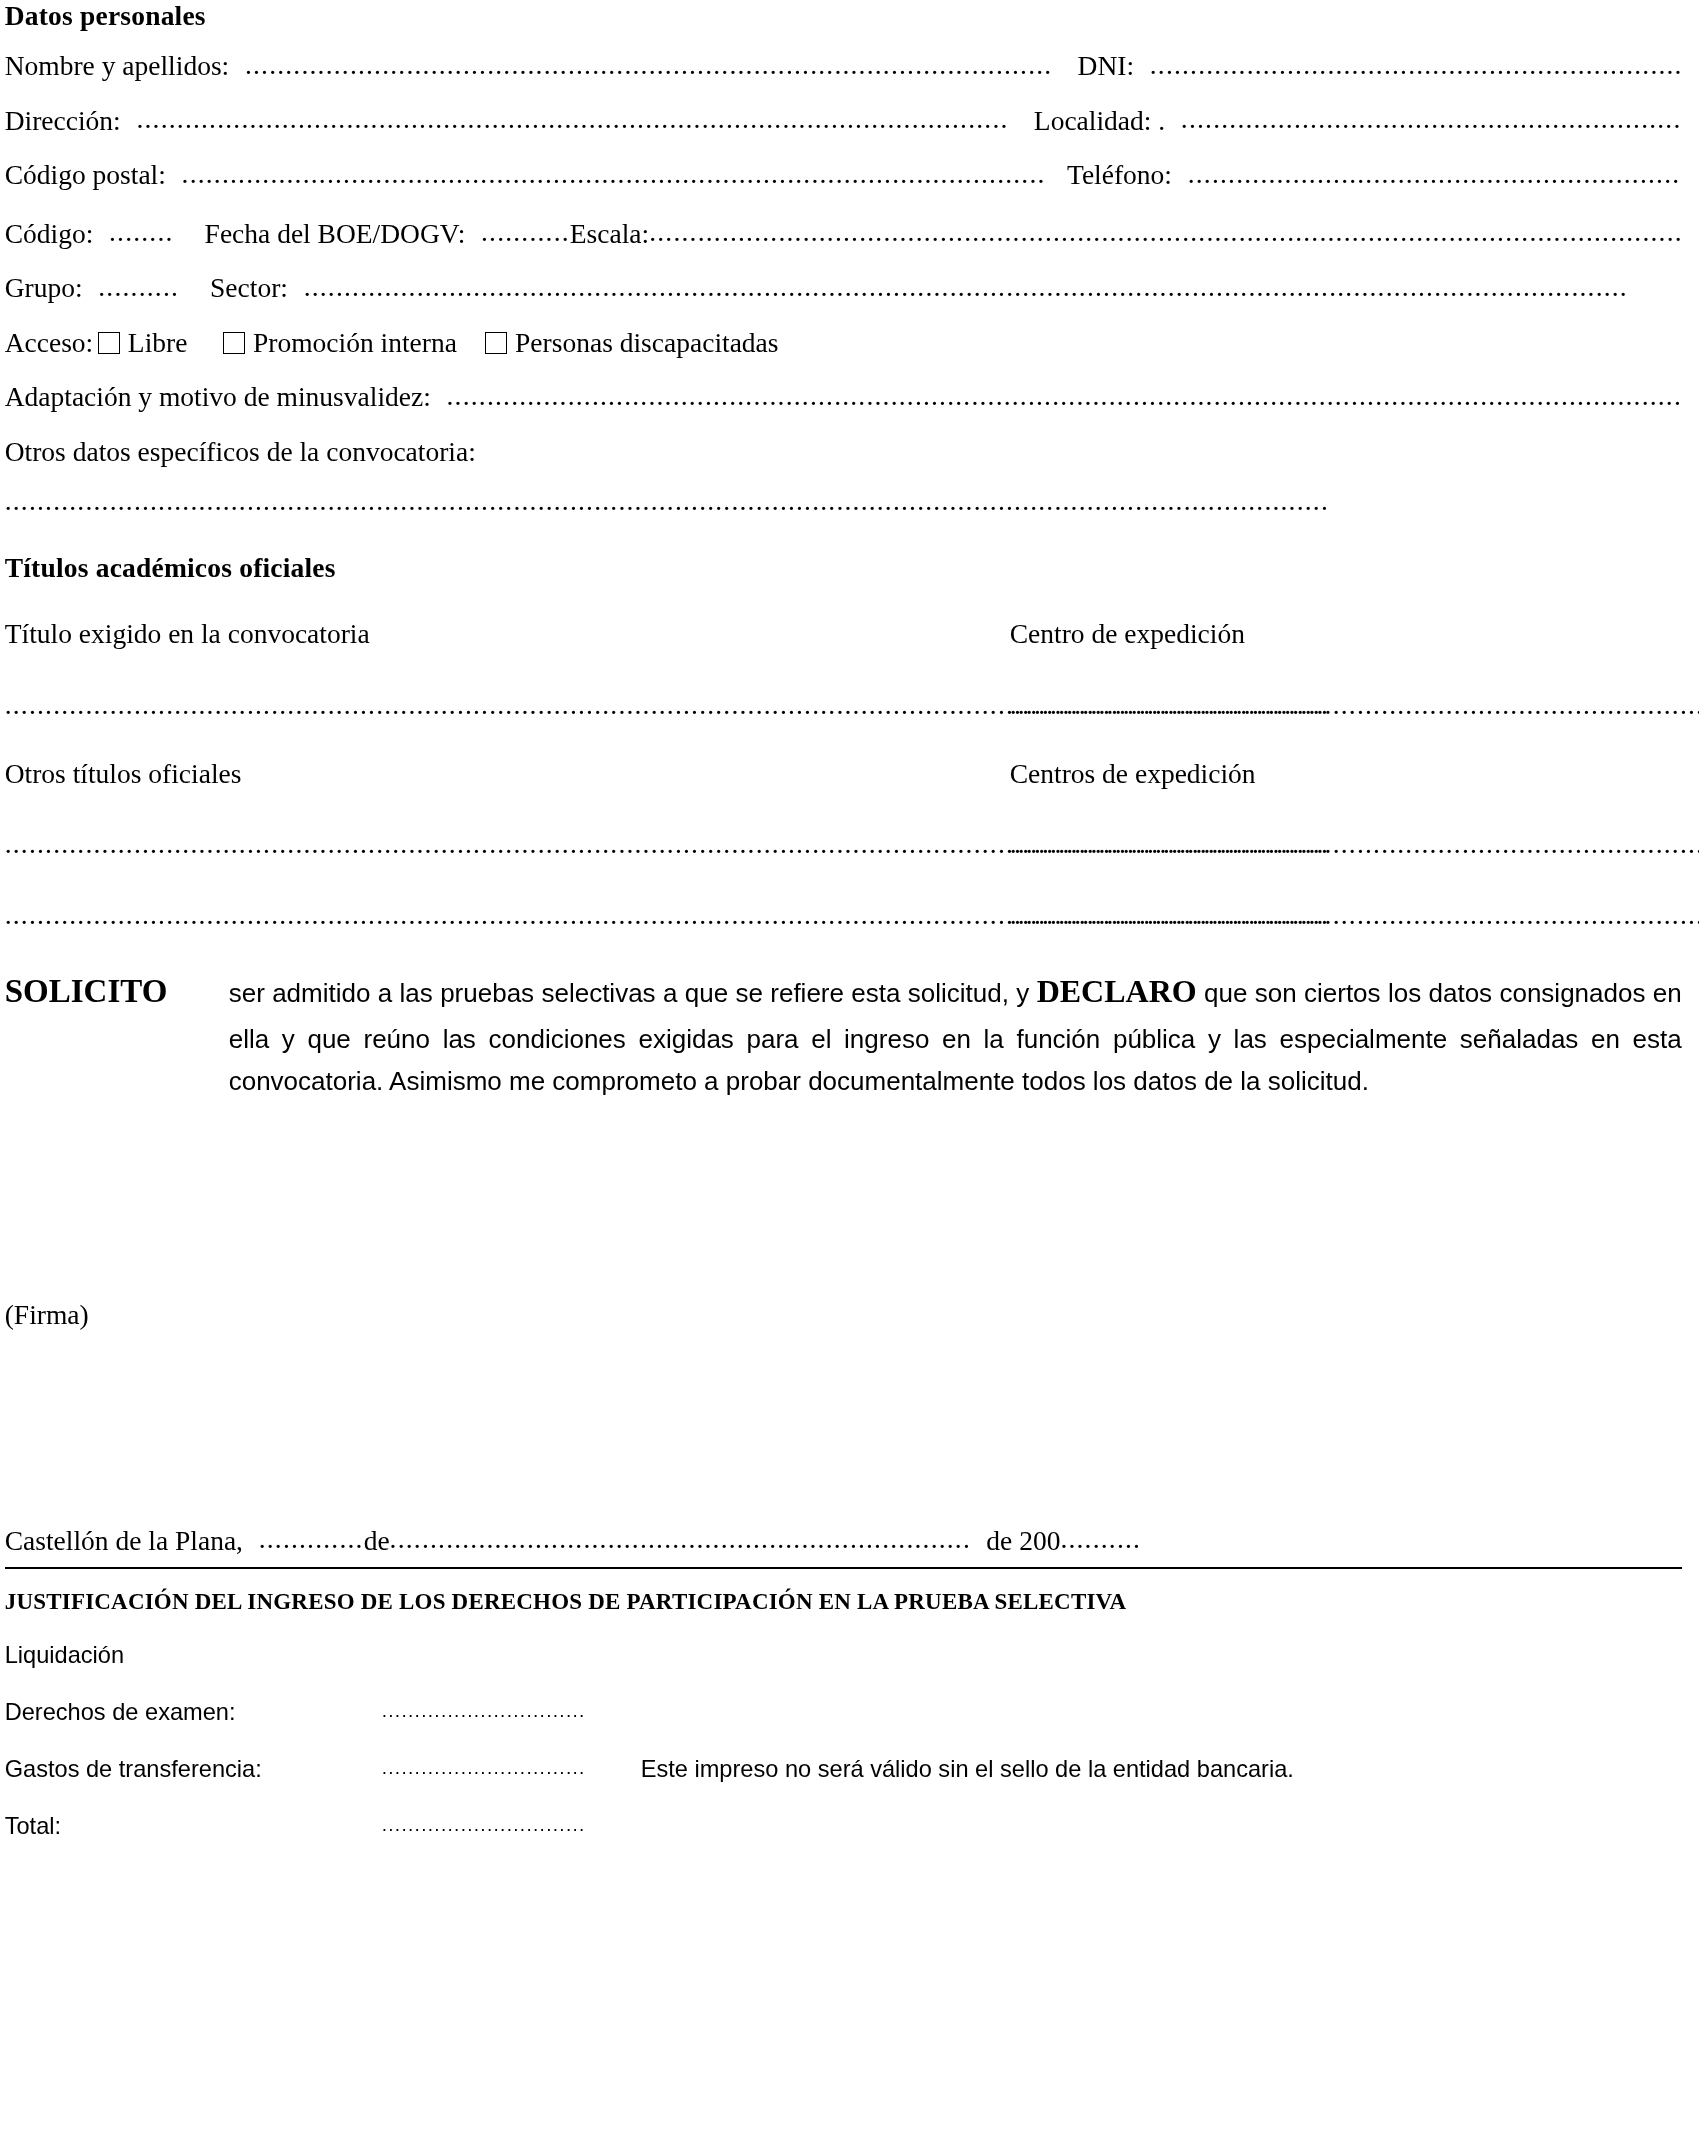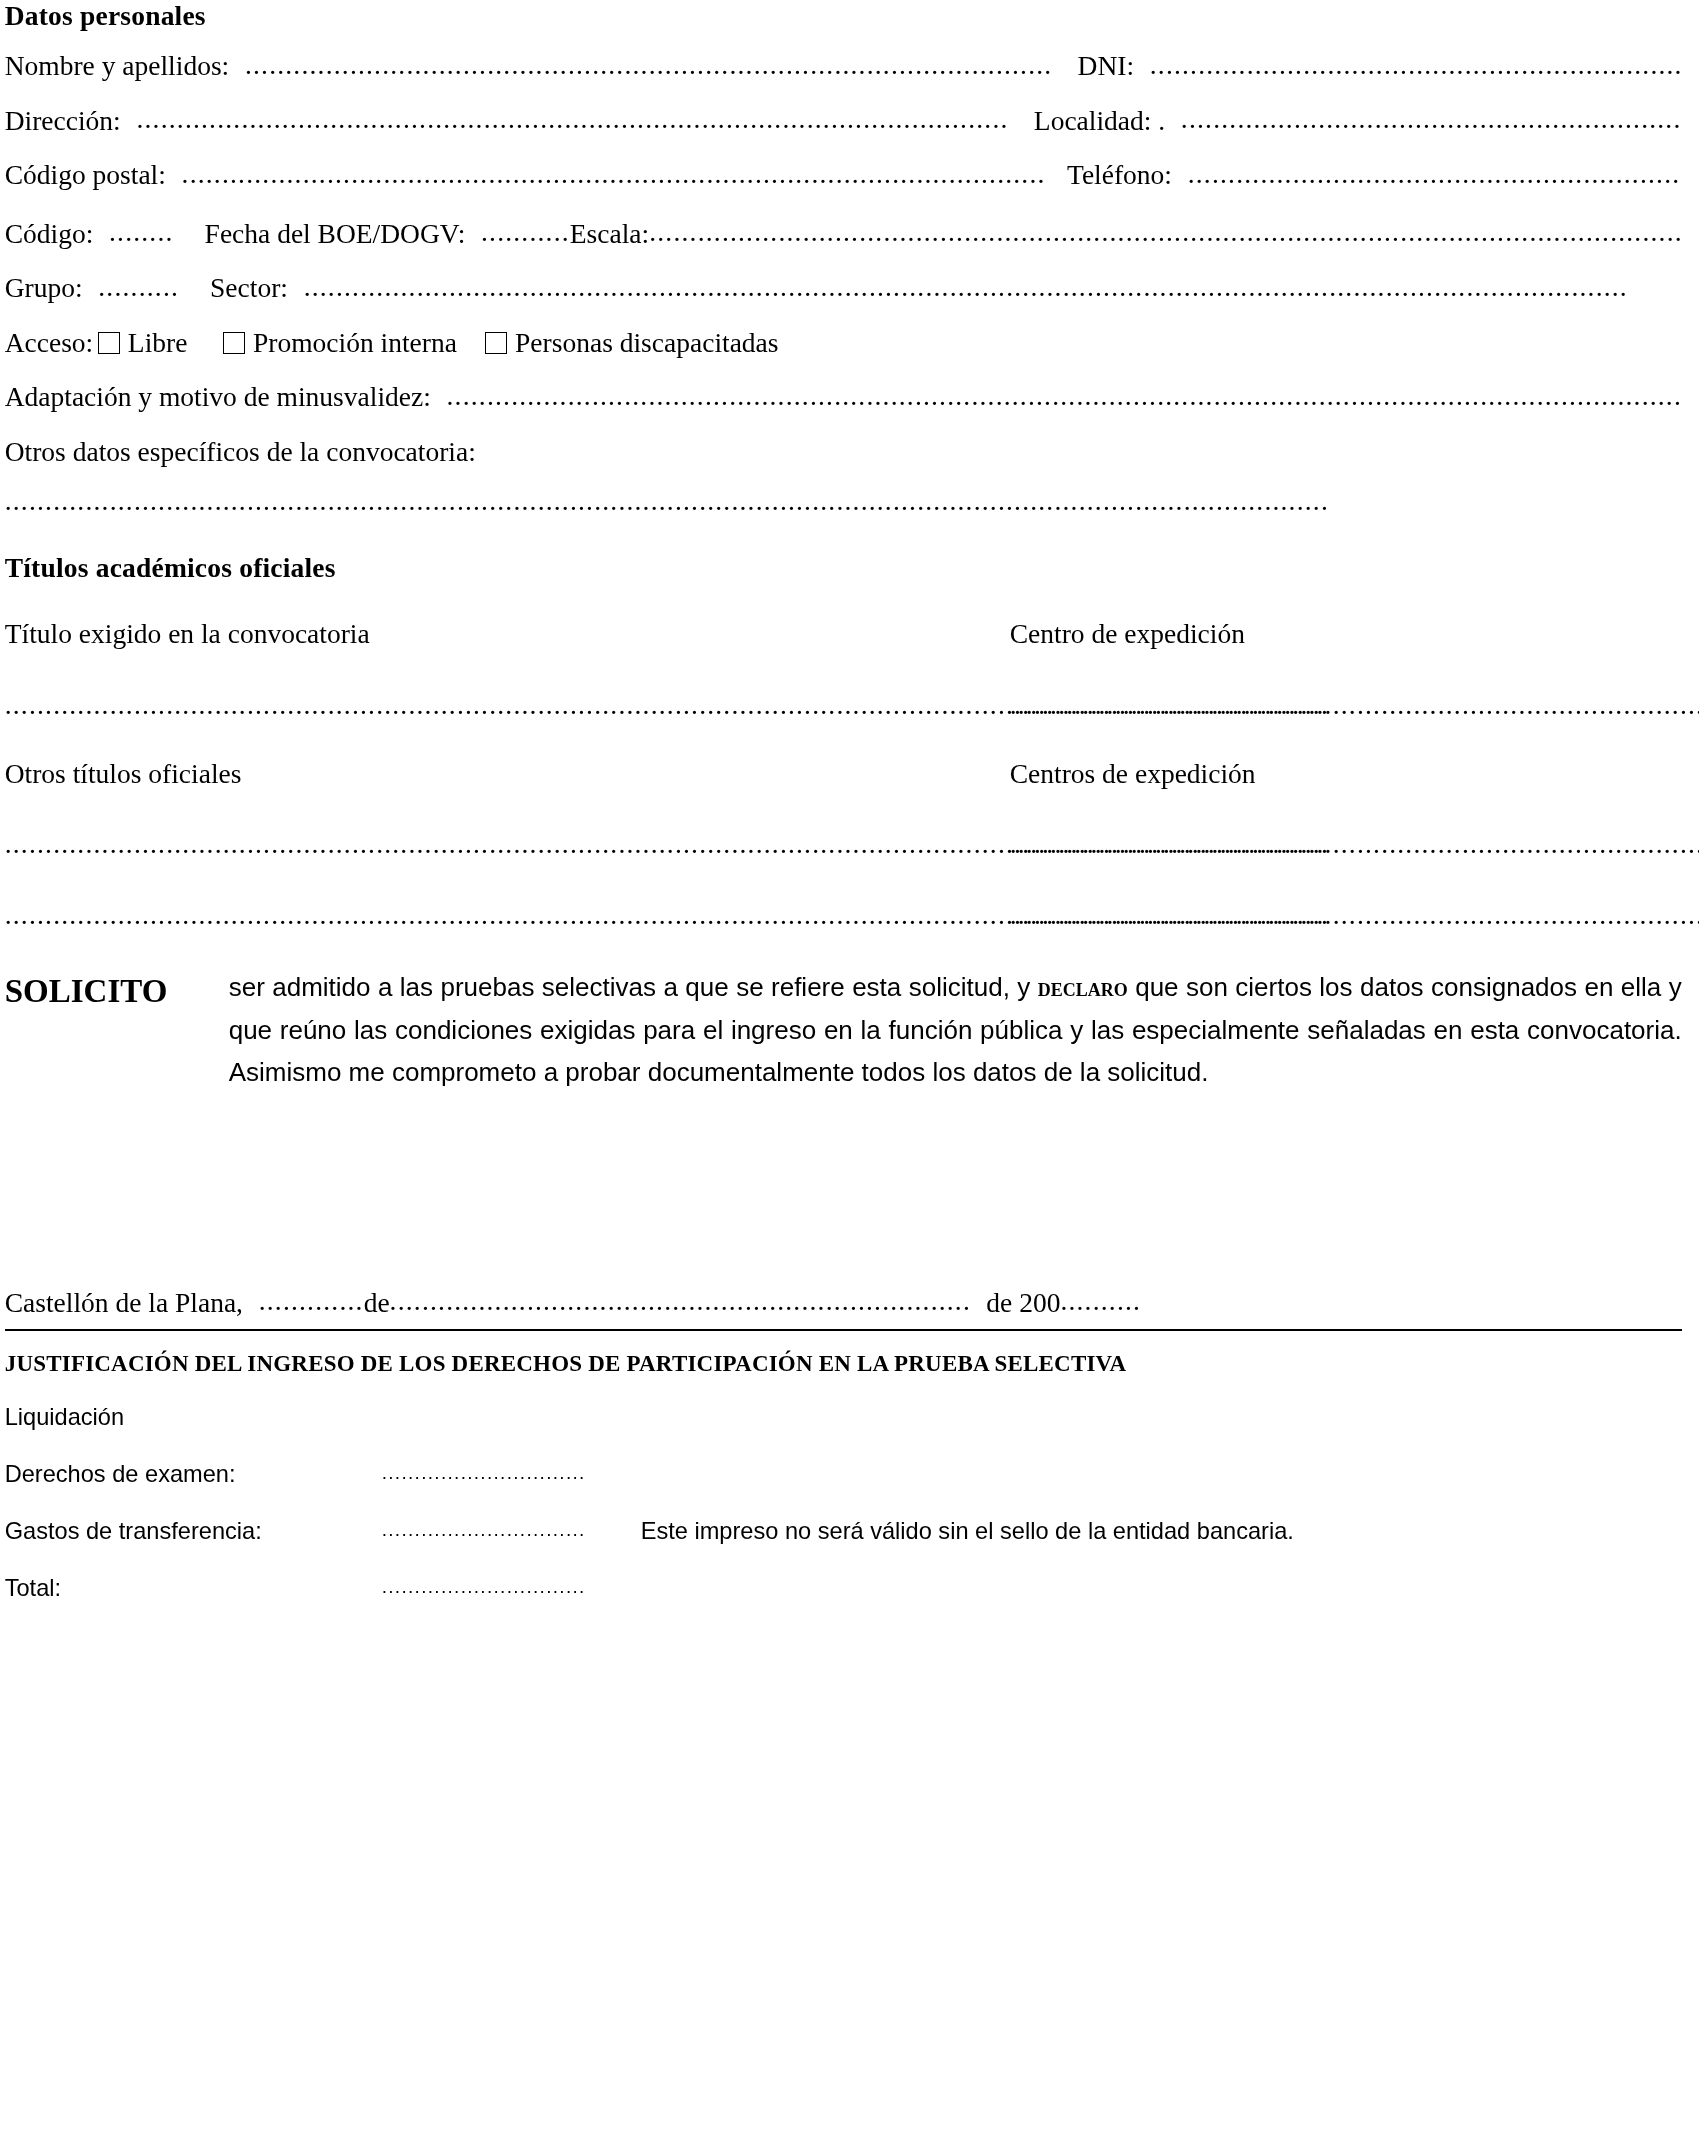--- a/index.html
+++ b/index.html
@@ -94,21 +94,21 @@
     flex: 0 0 224px;
     font-family: "Liberation Serif", serif;
   }
   .solicito-text {
     flex: 1 1 auto;
     text-align: justify;
     font-family: "Liberation Sans", sans-serif;
     font-size: 26px;
     line-height: 1.62;
   }
-  .solicito-text b { font-family: "Liberation Serif", serif; font-size: 18px; }
+  .solicito-text b { font-family: "Liberation Serif", serif; font-size: 32px; }
 
   .firma {
     font-size: 27.5px;
   }
 
   .hr {
     border: 0;
     border-top: 2.4px solid #000;
     margin: 7.9px 0 0 0;
     width: 100%;
@@ -257,20 +257,21 @@
   <div class="cols" style="margin-bottom:35px;">
     <div class="col-left"><span class="dotline w-left">....................................................................................................................................................................</span></div>
     <div class="col-right"><span class="dotline w-right">....................................................................................................................................................................</span></div>
   </div>
 
   <div class="solicito-block" style="margin-top:4.7px;">
     <div class="solicito-word">SOLICITO</div>
     <div class="solicito-text"><span>ser admitido a las pruebas selectivas a que se refiere esta solicitud, y </span><b>DECLARO</b><span> que son ciertos los datos consignados en ella y que reúno las condiciones exigidas para el ingreso en la función pública y las especialmente señaladas en esta convocatoria. Asimismo me comprometo a probar documentalmente todos los datos de la solicitud.</span></div>
   </div>
 
+  <div class="firma" style="margin-top:196px;">(Firma)</div>
 
   <div class="row" style="margin-top:196px;margin-bottom:12.6px;">
     <span class="lbl">Castellón de la Plana,</span>
     <span class="gap20"></span>
     <span class="dots fixed-sm">.............</span>
     <span class="lbl">de</span>
     <span class="dots" style="max-width:581px;">....................................................................................................................................................................</span>
     <span class="gap20"></span>
     <span class="lbl nowrap">de 200</span>
     <span class="dots fixed-sm">..........</span>

